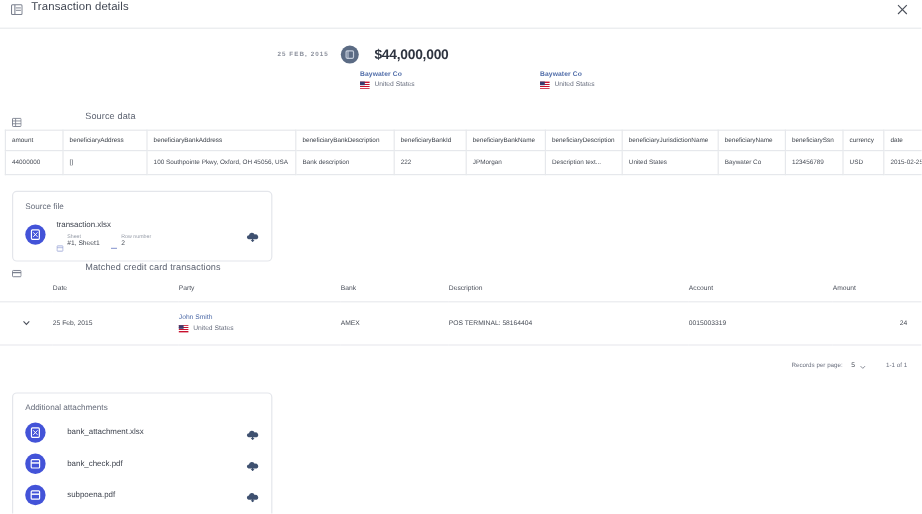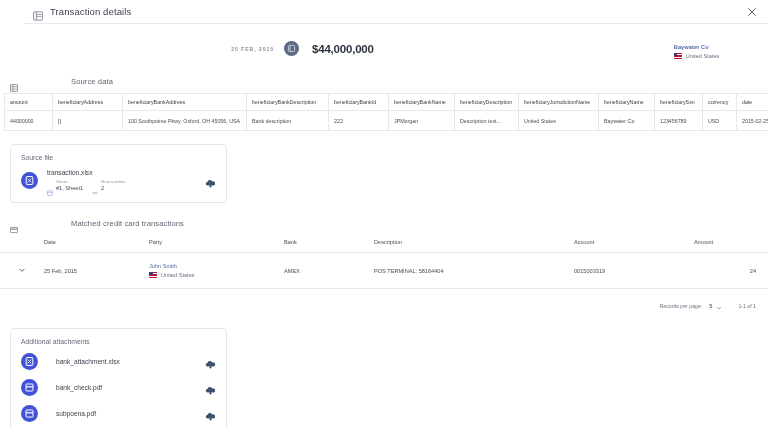--- a/index.html
+++ b/index.html
@@ -7,39 +7,38 @@
     width: 768px; height: 428px;
     background: #ffffff;
     font-family: "Liberation Sans", sans-serif;
     color: #3c4257;
     overflow: hidden;
   }
 
   
   .titlebar {
     height: 24px;
-    display: flex; align-items: center;
+    display: flex; 
     padding: 0 8px 0 9px;
     border-bottom: 1px solid #e8eaed;
     background: #fff;
-    margin-left: 24px;
   }
   .titlebar-icon { width: 10px; height: 10px; margin-right: 7px; flex: none; }
   .titlebar-title { font-size: 9.5px; color: #3f4551; letter-spacing: .1px; }
   .titlebar-spacer { flex: 1; }
   .close-btn {
     width: 16px; height: 16px; display: flex;
     align-items: center; justify-content: center;
     cursor: pointer;
   }
 
   
   .summary {
     padding: 14px 0 18px 0;
-    display: flex; flex-direction: row;
+    display: flex; flex-direction: column;
   }
   .summary-top {
     display: flex; align-items: center;
     padding-left: 222px;
   }
   .summary-date {
     font-size: 5.2px; letter-spacing: .9px; color: #8b909c;
     font-weight: bold; text-transform: uppercase;
     width: 52px; text-align: right; margin-right: 10px;
   }
@@ -120,21 +119,21 @@
   .file-meta-icon { width: 6px; height: 6px; margin-right: 3px; margin-top: 3px; flex: none; }
   .file-meta-label { font-size: 4.4px; color: #949aa6; line-height: 6px; }
   .file-meta-value { font-size: 5.6px; color: #474c56; line-height: 7px; }
   .dl-icon { width: 11px; height: 11px; flex: none; cursor: pointer; }
 
   .attach-row { display: flex; align-items: center; margin-bottom: 9px; }
   .attach-row:last-child { margin-bottom: 0; }
   .attach-name { flex: 1; font-size: 6.6px; color: #3e434e; margin-left: 9px; }
 
   
-  .matched-wrap { margin-top: 16px; }
+  .matched-wrap { }
   table.matched { width: 100%; border-collapse: collapse; table-layout: fixed; }
   table.matched th {
     font-size: 5.6px; font-weight: normal; color: #4a4f5a;
     text-align: left; padding: 4px 0 7px 0;
     border-bottom: 1px solid #e9eaee;
   }
   table.matched td {
     font-size: 5.6px; color: #474c56;
     padding: 10px 0; border-bottom: 1px solid #e9eaee;
     vertical-align: middle;

